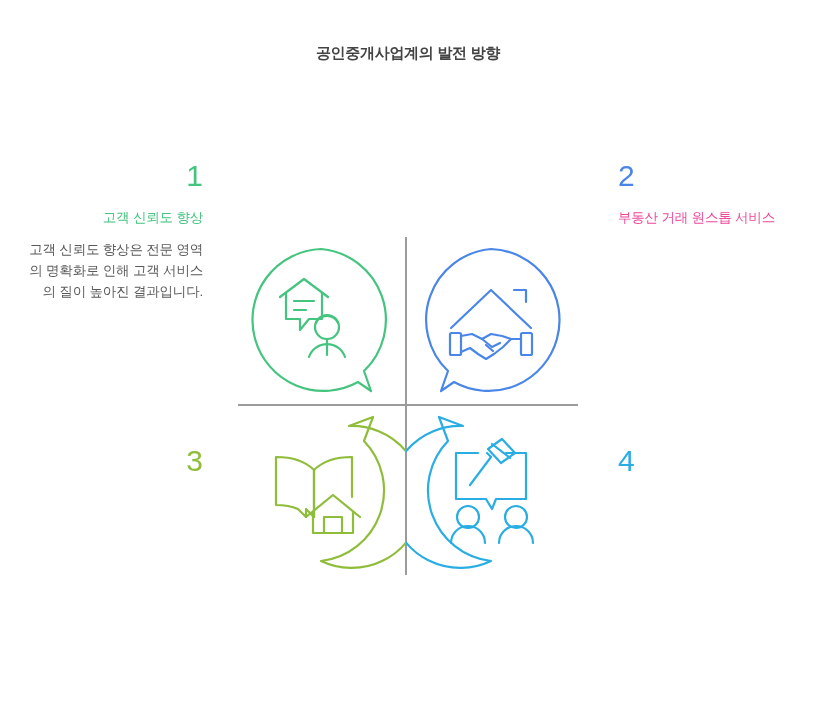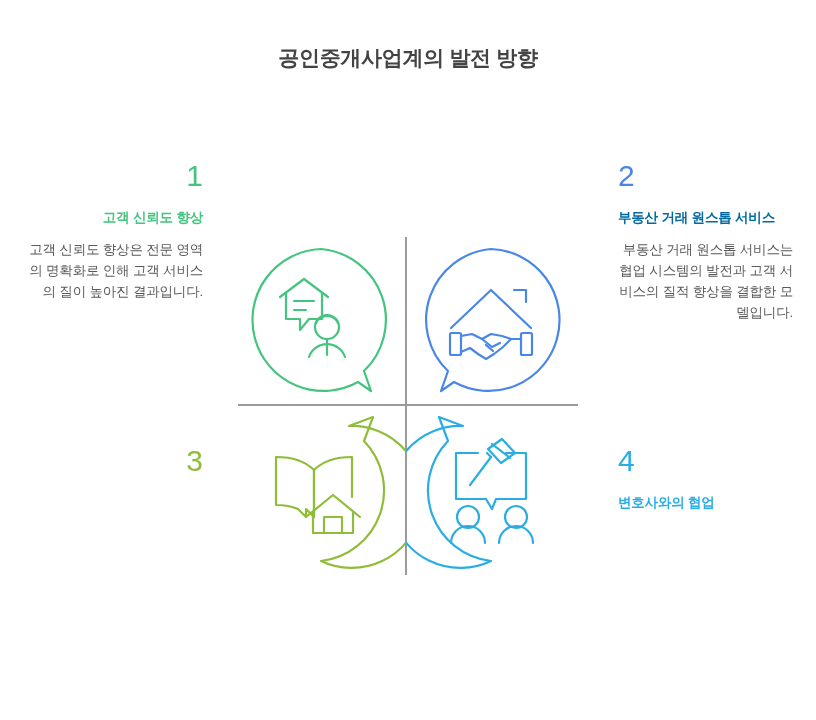--- a/index.html
+++ b/index.html
@@ -19,21 +19,21 @@
     background: #ffffff;
   }
 
   
   #title {
     position: absolute;
     top: 44px;
     left: 0;
     width: 816px;
     text-align: center;
-    font-size: 21px;
+    font-size: 15px;
     font-weight: bold;
     color: #434343;
     letter-spacing: -0.3px;
   }
 
   
   #diagram {
     position: absolute;
     left: 236px;
     top: 235px;
@@ -85,21 +85,21 @@
 
   .num {
     font-size: 30px;
     font-weight: normal;
     line-height: 36px;
     margin-bottom: 14px;
   }
 
   .head {
     font-size: 13.5px;
-    font-weight: bold;
+    font-weight: normal;
     line-height: 19px;
     margin-bottom: 12px;
     letter-spacing: -0.2px;
   }
 
   .body {
     font-size: 13.5px;
     line-height: 21px;
     color: #595959;
     letter-spacing: -0.2px;
@@ -210,26 +210,24 @@
   </div>
 
   <div class="block left b1">
     <div class="num" style="color:#45c47f">1</div>
     <div class="head" style="color:#45c47f">고객 신뢰도 향상</div>
     <div class="body">고객 신뢰도 향상은 전문 영역의 명확화로 인해 고객 서비스의 질이 높아진 결과입니다.</div>
   </div>
 
   <div class="block right b2">
     <div class="num" style="color:#4a86e8">2</div>
-    <div class="head" style="color:#0369a1">부동산 거래 원스톱 서비스</div>
-    <div class="body">부동산 거래 원스톱 서비스는 협업 시스템의 발전과 고객 서비스의 질적 향상을 결합한 모델입니다.</div>
+    <div class="head" style="color:#ec4899">부동산 거래 원스톱 서비스</div>
   </div>
 
   <div class="block left b3">
     <div class="num" style="color:#8fbd3a">3</div>
   </div>
 
   <div class="block right b4">
     <div class="num" style="color:#29ade3">4</div>
-    <div class="head" style="color:#29ade3">변호사와의 협업</div>
   </div>
 
 </div>
 
 </body></html>

